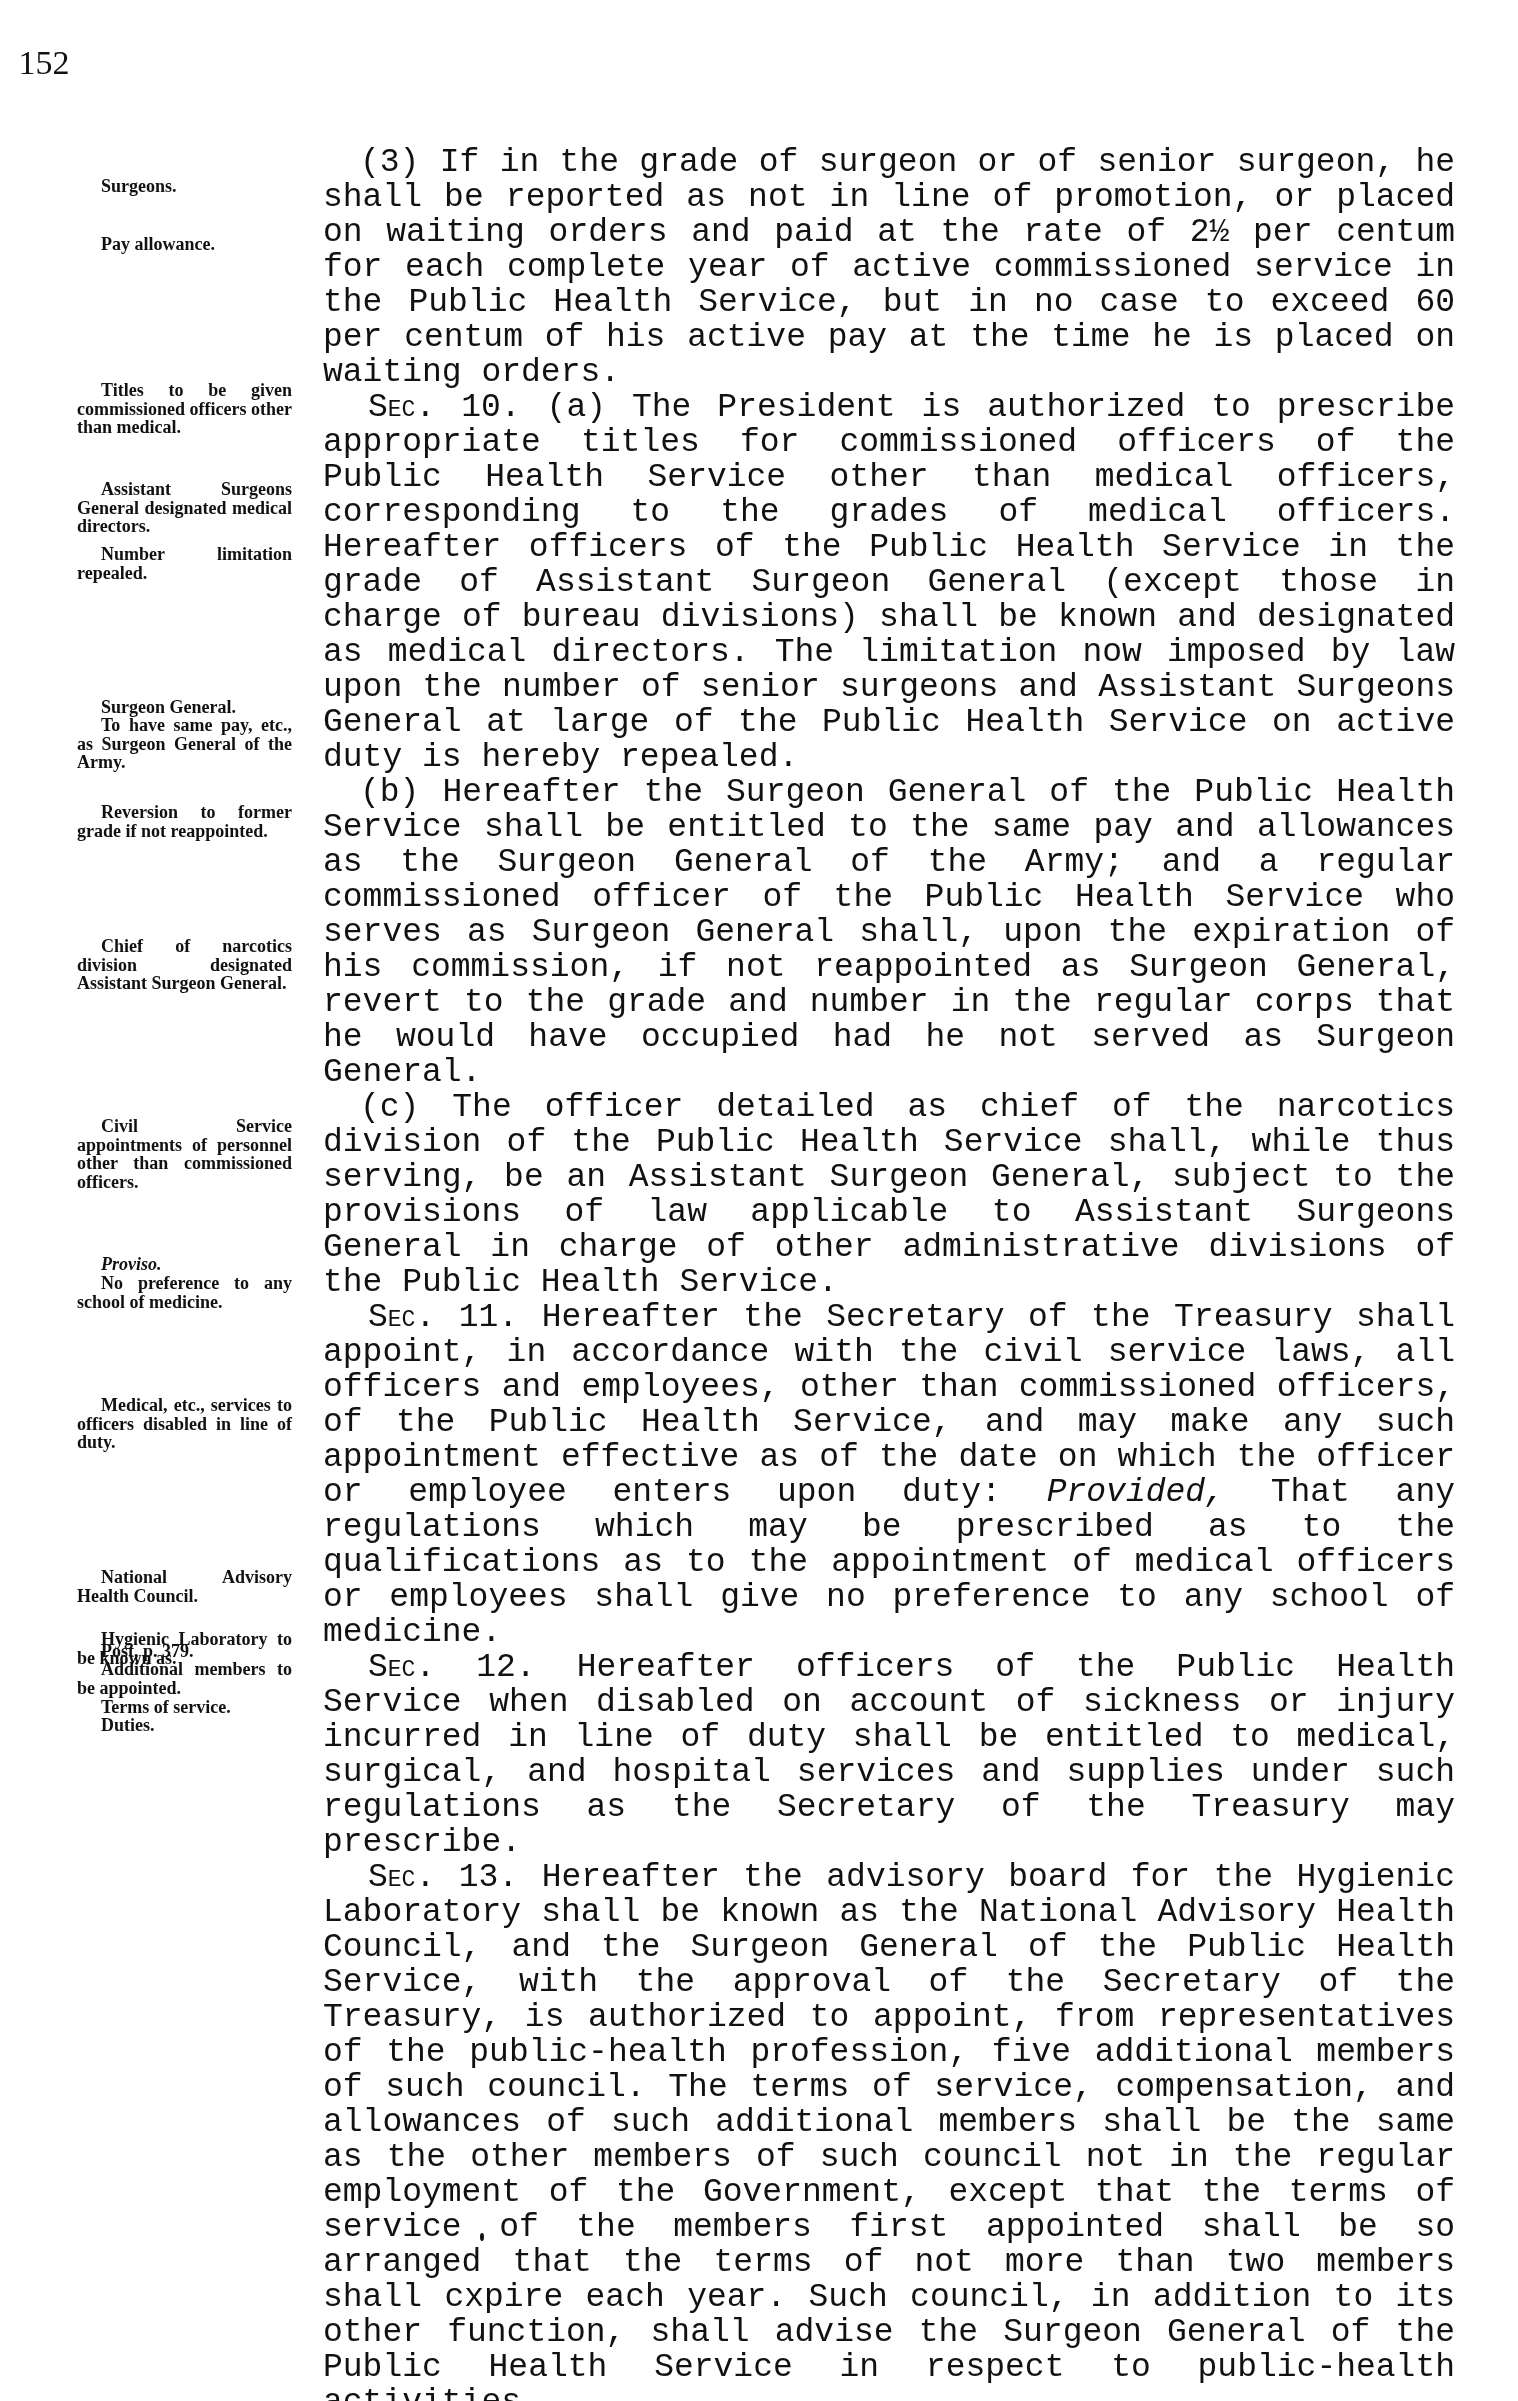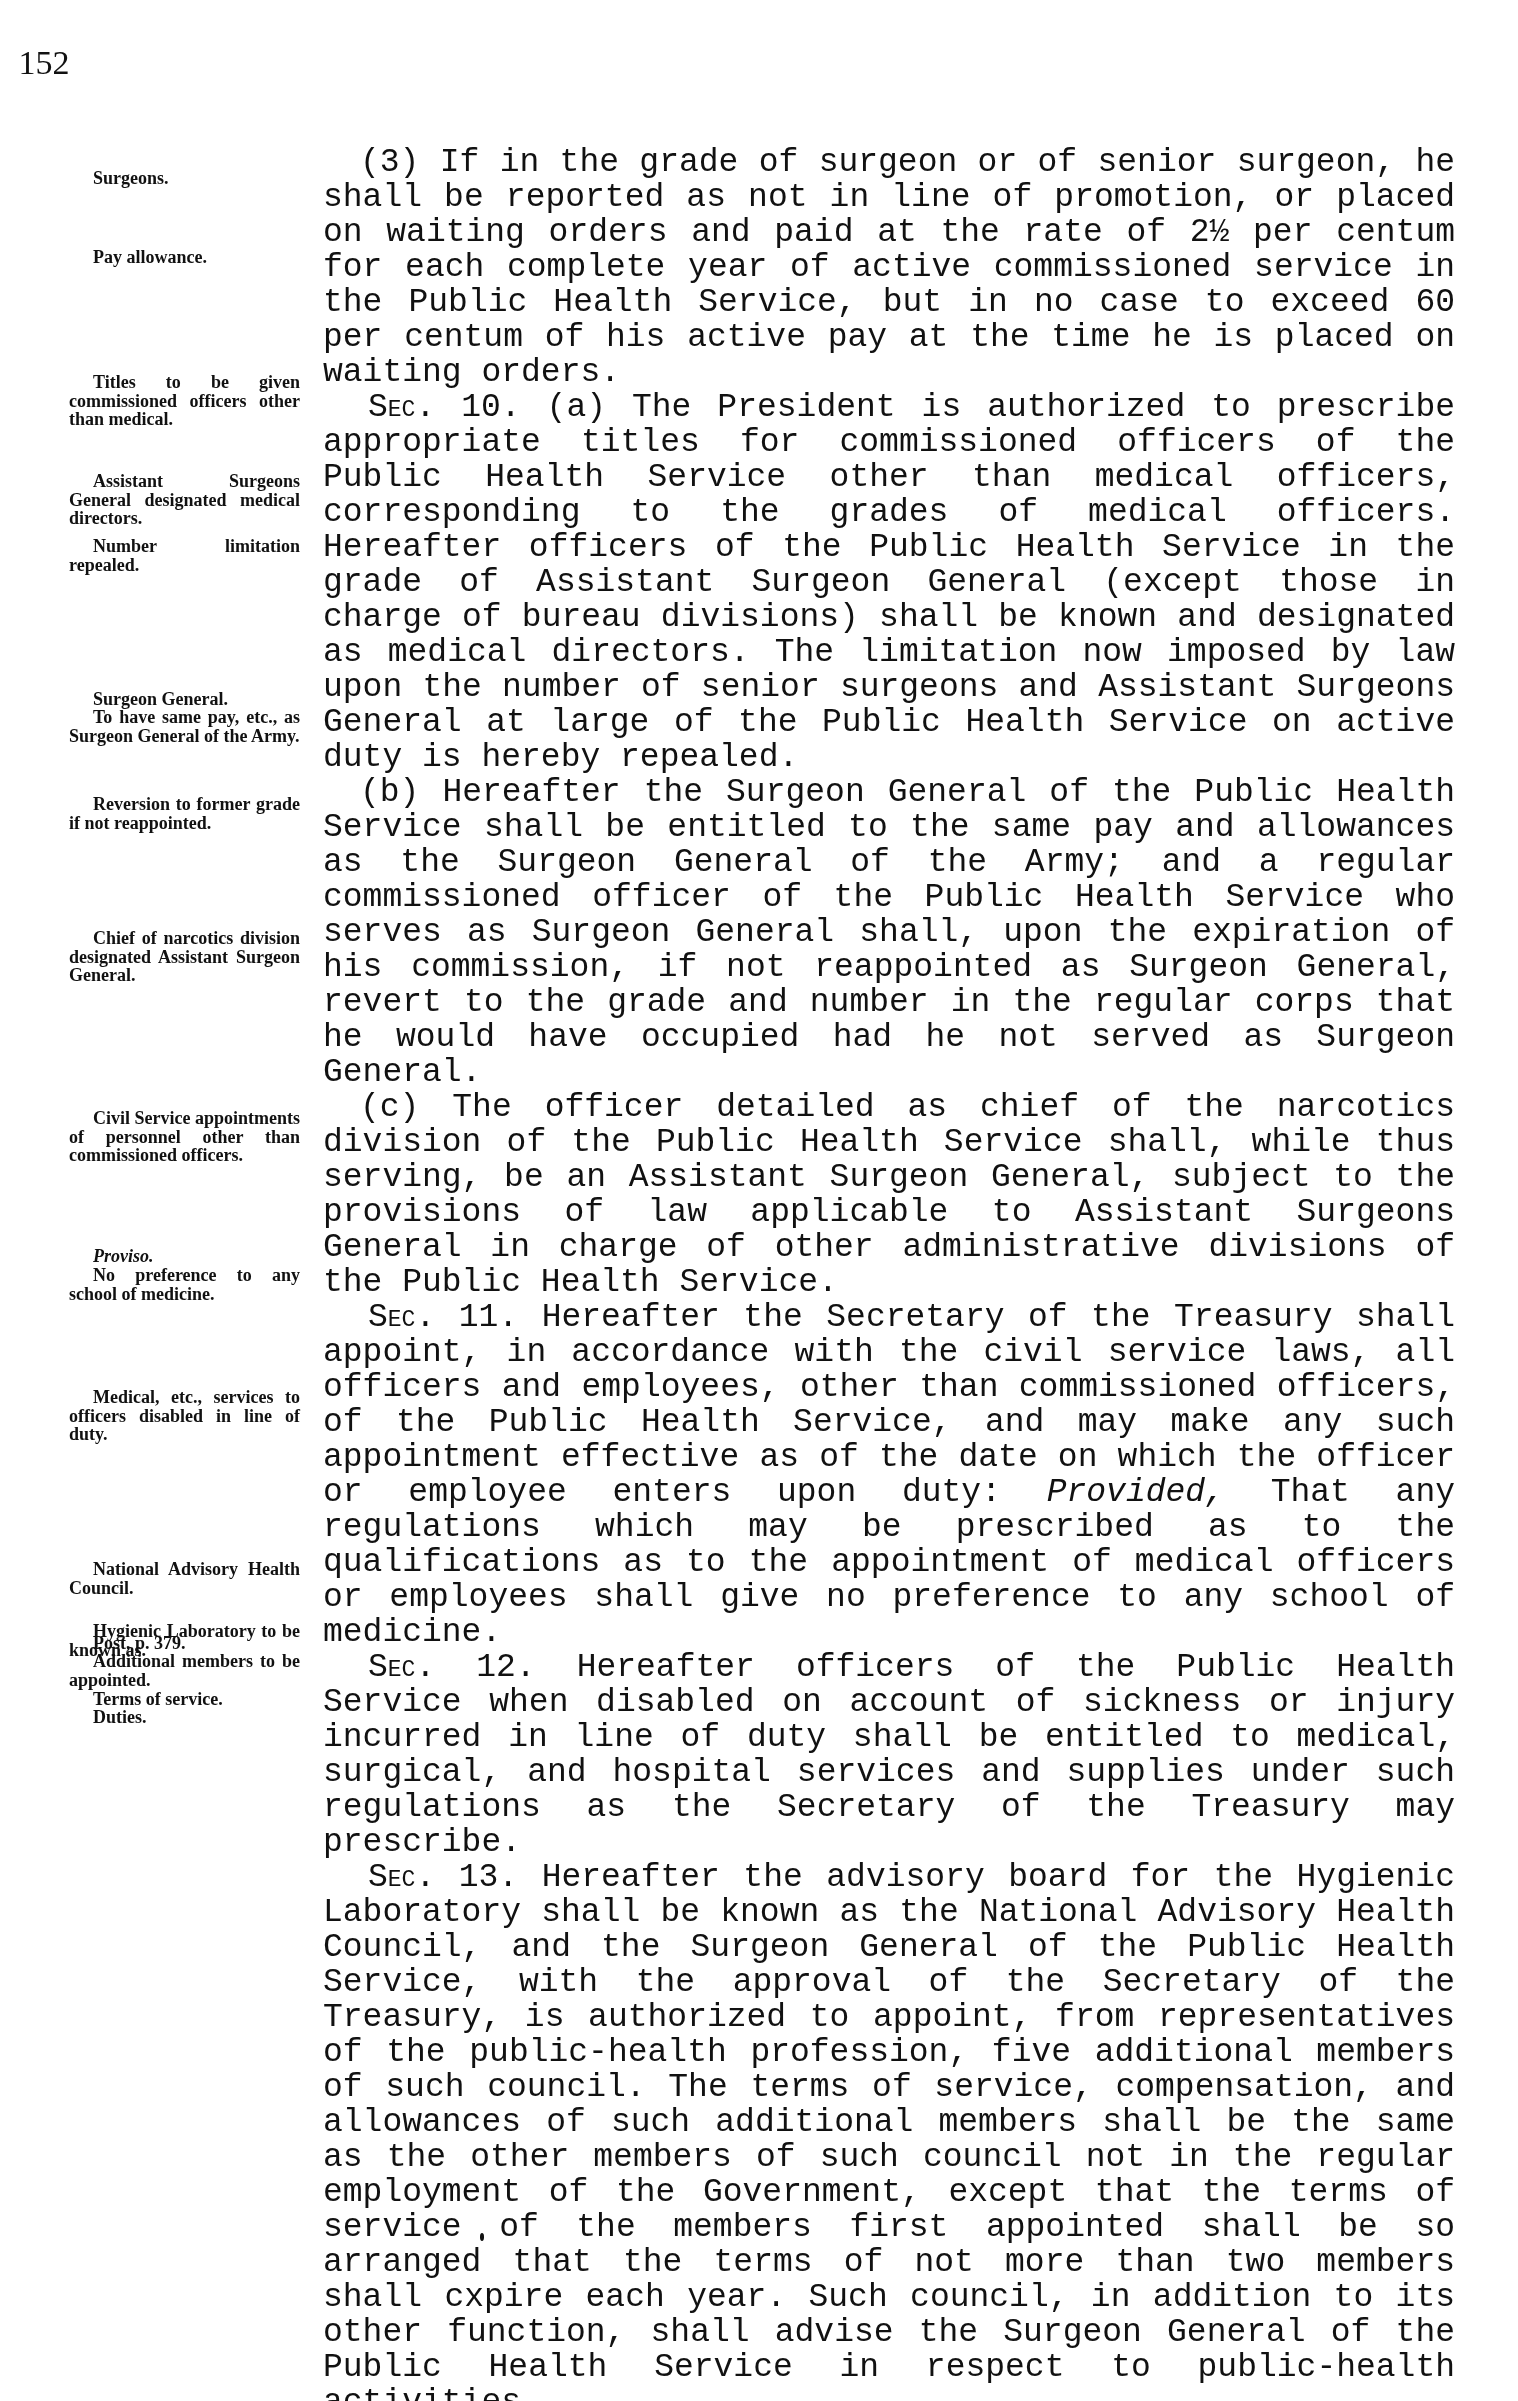--- a/index.html
+++ b/index.html
@@ -6,42 +6,42 @@
   body { width: 1518px; height: 2401px; position: relative; overflow: hidden; color: #111; }
   .page { position: absolute; left: 0; top: 0; width: 1518px; height: 2401px; }
   .header { position: absolute; top: 44px; left: 18.6px; width: 1438px; height: 51px;
     font-family: "Liberation Serif", "DejaVu Serif", serif; font-size: 34px; }
   .pgnum { position: absolute; left: 0; top: 0; }
   .running { position: absolute; left: 337px; top: 0; letter-spacing: 0.4px; white-space: nowrap; }
   .running .sc { font-variant: small-caps; }
   .margin { position: absolute; left: 61px; width: 247px;
     font-family: "Liberation Serif", "DejaVu Serif", serif; font-weight: bold;
     font-size: 18px; line-height: 18.6px; text-align: justify; }
-  .margin p { margin: 8px; text-indent: 24px; }
+  .margin p { margin: 16px; text-indent: 24px; }
   .body { position: absolute; left: 323px; top: 145px; width: 1132px;
     font-family: "Liberation Serif", "DejaVu Serif", serif; font-size: 33px; line-height: 35px;
     text-align: justify; }
   .body p { margin: 0; text-indent: 37px; font-family: Liberation Mono, monospace; }
   .body .sec { font-variant: small-caps; margin-left: 8px; }
   .body .approved { margin-top: 8.5px; }
   .dot { position: absolute; left: 480px; top: 2233px; width: 4.2px; height: 7.6px; border-radius: 50%; background: #111; }
 </style>
 </head>
 <body>
 
 <div class="page">
 
   <div class="header">
     <span class="pgnum">152</span>
   </div>
 
   <div class="margin" style="top:161px">
       <p>Surgeons.</p>
     </div>
-  <div class="margin" style="top:240px">
+  <div class="margin" style="top:219px">
       <p>Pay allowance.</p>
     </div>
   <div class="margin" style="top:365px">
       <p>Titles to be given commissioned officers other than medical.</p>
     </div>
   <div class="margin" style="top:464px">
       <p>Assistant Surgeons General designated medical directors.</p>
     </div>
   <div class="margin" style="top:529px">
       <p>Number limitation repealed.</p>

